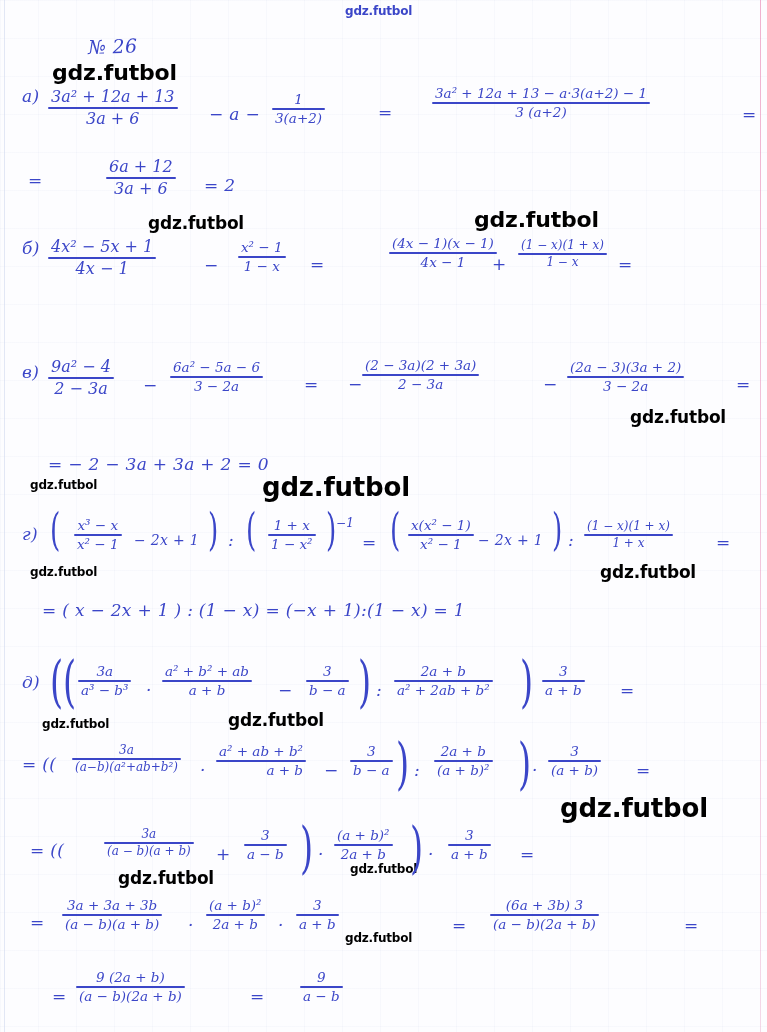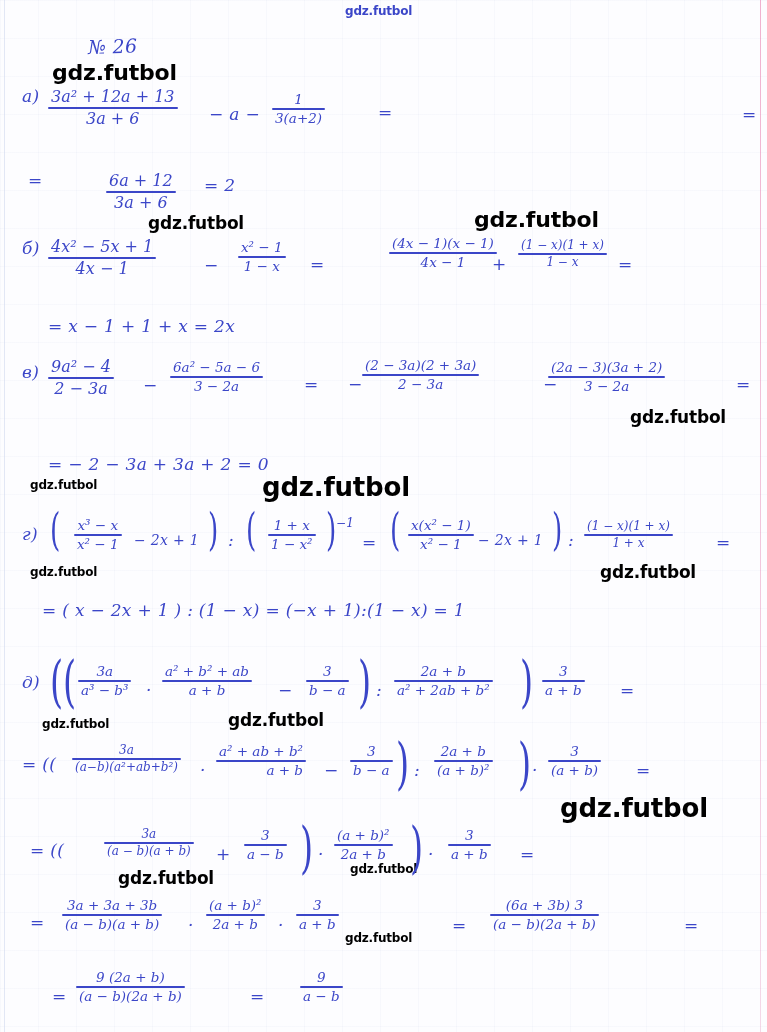--- a/index.html
+++ b/index.html
@@ -147,26 +147,31 @@
   <div class="hw" style="left:209px; top:104px;">− a −</div>
 
   <div class="frac sm" style="left:272px; top:92px;">
     <span class="num">1</span>
     <span class="bar"></span>
     <span class="den">3(a+2)</span>
   </div>
 
   <div class="hw" style="left:378px; top:102px;">=</div>
 
+  <div class="frac sm" style="left:432px; top:86px;">
+    <span class="num">3a² + 12a + 13 − a·3(a+2) − 1</span>
+    <span class="bar"></span>
+    <span class="den">3 (a+2)</span>
+  </div>
 
   <div class="hw" style="left:742px; top:104px;">=</div>
 
   <div class="hw" style="left:28px; top:170px;">=</div>
 
-  <div class="frac" style="left:106px; top:158px;margin-top:14px;">
+  <div class="frac" style="left:106px; top:158px;">
     <span class="num">6a + 12</span>
     <span class="bar"></span>
     <span class="den">3a + 6</span>
   </div>
 
   <div class="hw" style="left:204px; top:175px;">= 2</div>
 
   <div class="hw" style="left:22px; top:238px;">б)</div>
 
   <div class="frac" style="left:48px; top:238px;">
@@ -194,21 +199,20 @@
   <div class="hw" style="left:492px; top:254px;">+</div>
 
   <div class="frac xs" style="left:518px; top:239px;">
     <span class="num">(1 − x)(1 + x)</span>
     <span class="bar"></span>
     <span class="den">1 − x</span>
   </div>
 
   <div class="hw" style="left:618px; top:254px;">=</div>
 
-  <div class="hw" style="left:48px; top:316px;">= x − 1 + 1 + x = 2x</div>
 
   <div class="hw" style="left:22px; top:362px;">в)</div>
 
   <div class="frac" style="left:48px; top:358px;text-align:right;">
     <span class="num">9a² − 4</span>
     <span class="bar"></span>
     <span class="den">2 − 3a</span>
   </div>
 
   <div class="hw" style="left:143px; top:375px;">−</div>
@@ -224,21 +228,21 @@
   <div class="hw" style="left:348px; top:374px;">−</div>
 
   <div class="frac sm" style="left:362px; top:358px;">
     <span class="num">(2 − 3a)(2 + 3a)</span>
     <span class="bar"></span>
     <span class="den">2 − 3a</span>
   </div>
 
   <div class="hw" style="left:543px; top:374px;">−</div>
 
-  <div class="frac sm" style="left:548px; top:360px;">
+  <div class="frac sm" style="left:567px; top:360px;">
     <span class="num">(2a − 3)(3a + 2)</span>
     <span class="bar"></span>
     <span class="den">3 − 2a</span>
   </div>
 
   <div class="hw" style="left:736px; top:374px;">=</div>
 
   <div class="hw" style="left:48px; top:446px;margin-top:8px;">= − 2 − 3a + 3a + 2 = 0</div>
 
   <div class="hw" style="left:22px; top:524px;">г)</div>

